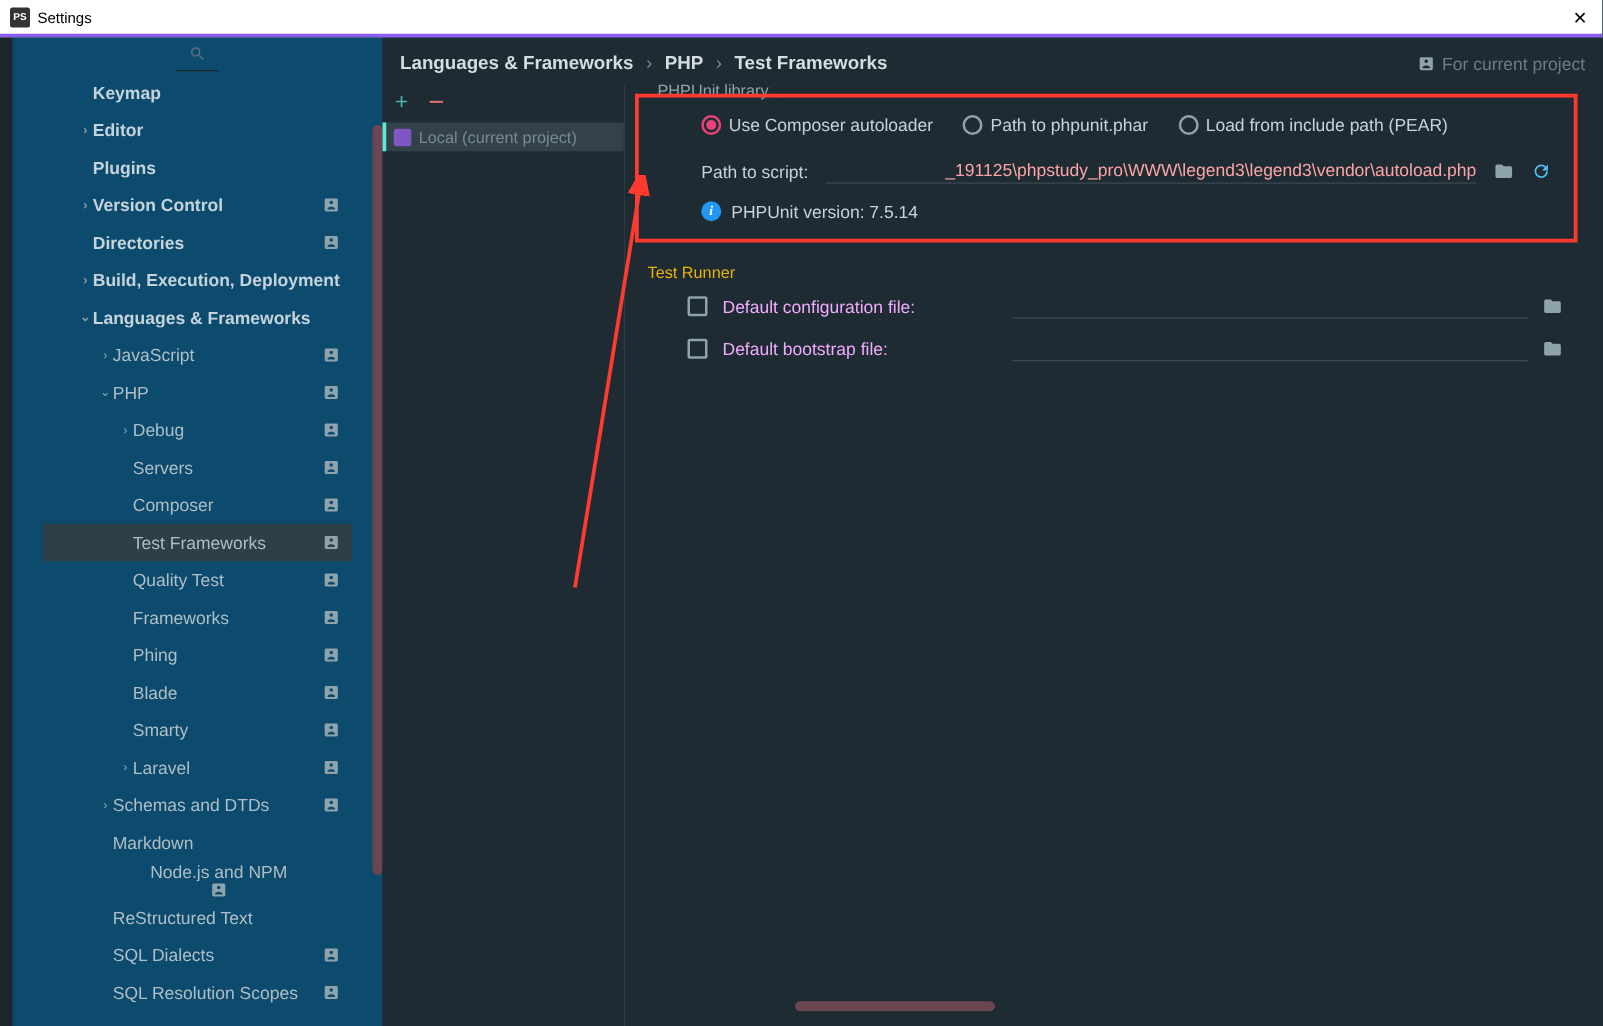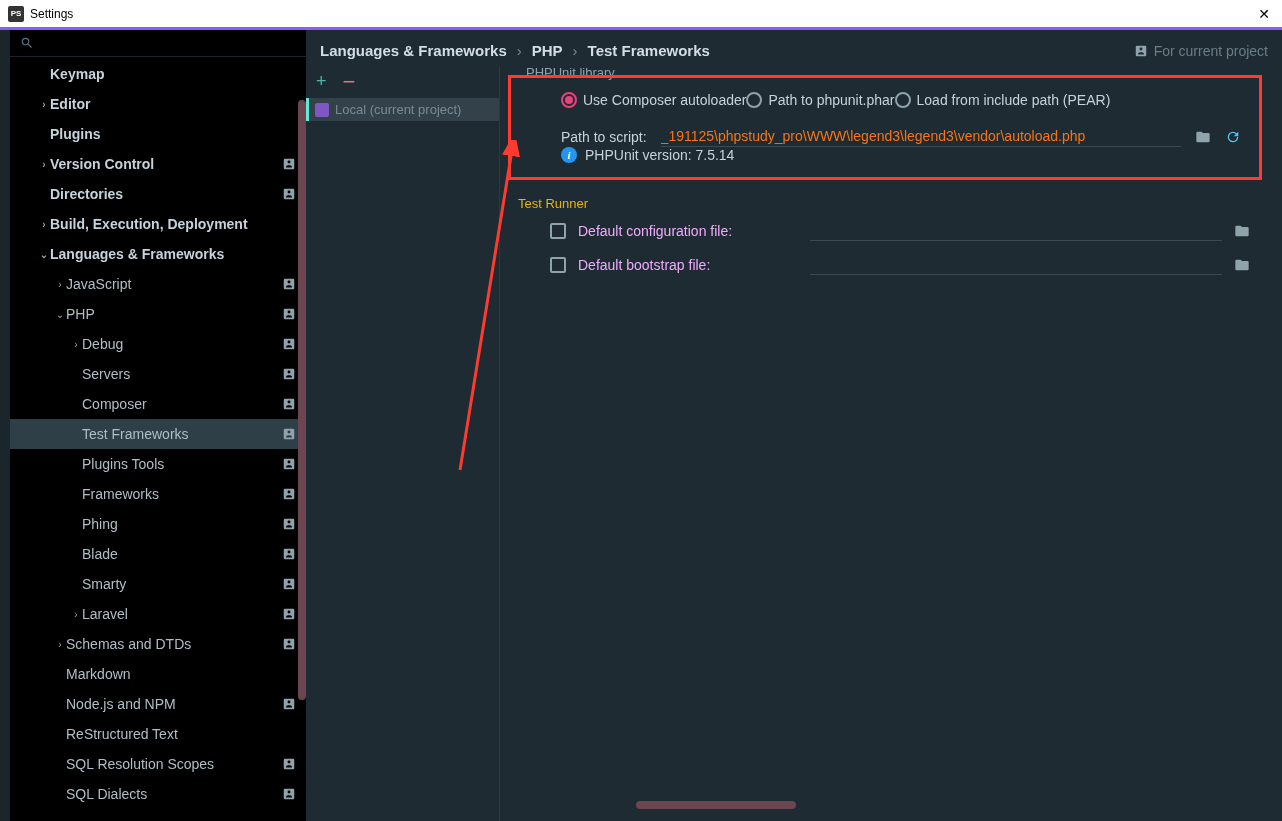--- a/index.html
+++ b/index.html
@@ -4,21 +4,21 @@
 <style>
 * { margin: 0; padding: 0; box-sizing: border-box; font-family: -apple-system, "Segoe UI", sans-serif; }
 body { background: #1e2b33; color: #a2b1bb; font-size: 13px; width: 1282px; height: 821px; overflow: hidden; position: relative; }
 .titlebar { background: #fff; height: 30px; display: flex; align-items: center; padding: 0 8px; border-bottom: 3px solid #8b5cf6; justify-content: space-between; }
 .titlebar-left { display: flex; align-items: center; gap: 6px; }
 .app-icon { width: 16px; height: 16px; background: #333; color: #fff; font-size: 8px; display: flex; align-items: center; justify-content: center; font-weight: bold; border-radius: 2px; }
 .titlebar-title { color: #000; font-size: 12px; }
 .close-x { color: #000; font-size: 14px; cursor: pointer; padding: 0 4px; }
 .main { display: flex; height: 791px; }
 .leftgutter { width: 10px; background: #1a262c; }
-.sidebar { width: 296px; background: #000000; display: flex; flex-direction: column; position: relative; }
+.sidebar { width: 296px; background: #0c4a6e; display: flex; flex-direction: column; position: relative; align-items: center; }
 .search { padding: 6px 10px; border-bottom: 1px solid #1a262c; display: flex; align-items: center; }
 .search svg { fill: #5a7080; width: 14px; height: 14px; }
 .tree { flex: 1; overflow: hidden; padding-top: 2px; }
 .tree-item { display: flex; align-items: center; height: 30px; padding-right: 10px; cursor: pointer; color: #b0bec5; font-size: 14px; }
 .tree-item.bold { font-weight: bold; color: #c5d3dc; }
 .tree-item.selected { background: #2f3f47; }
 .tree-item .arrow { width: 12px; display: inline-flex; justify-content: center; font-size: 10px; color: #8fa3ad; }
 .tree-item .label { flex: 1; white-space: nowrap; overflow: hidden; }
 .proj-icon { width: 14px; height: 14px; fill: #8fa3ad; }
 .scroll-thumb { position: absolute; right: 0; top: 70px; width: 8px; height: 600px; background: #6b4550; border-radius: 4px; }
@@ -31,28 +31,28 @@
 .content-row { display: flex; flex: 1; }
 .list-col { width: 194px; border-right: 1px solid #2a3a42; }
 .list-toolbar { display: flex; gap: 16px; padding: 4px 10px; align-items: center; }
 .plus { color: #4db6ac; font-size: 18px; cursor: pointer; }
 .minus { color: #e57373; font-size: 22px; cursor: pointer; line-height: 12px; }
 .list-item { display: flex; align-items: center; gap: 6px; padding: 4px 6px; background: #33424a; color: #7a8a93; font-size: 13px; margin: 2px 0; border-left: 3px solid #5eead4; }
 .list-item .tag { width: 14px; height: 14px; background: #7e57c2; transform: rotate(0deg); border-radius: 2px; }
 .detail { flex: 1; padding: 0 12px 0 0; position: relative; }
 .fieldset-label { position: absolute; top: -2px; left: 20px; background: #1e2b33; padding: 0 6px; color: #8fa3ad; font-size: 13px; }
 .highlight-box { border: 3px solid #ff3b30; margin: 8px 8px 0 8px; padding: 14px 18px 14px 50px; position: relative; }
-.radio-row { display: flex; align-items: center; margin-bottom: 18px; flex-wrap: nowrap; text-align: center; }
+.radio-row { display: flex; gap: 24px; align-items: center; margin-bottom: 18px; flex-wrap: nowrap; text-align: center; }
 .radio { display: flex; align-items: center; gap: 6px; color: #c5d3dc; font-size: 14px; white-space: nowrap; }
 .radio-outer { width: 16px; height: 16px; border: 2px solid #8fa3ad; border-radius: 50%; display: flex; align-items: center; justify-content: center; }
 .radio-outer.checked { border-color: #ec407a; }
 .radio-inner { width: 8px; height: 8px; background: #ec407a; border-radius: 50%; }
-.path-row { display: flex; align-items: center; gap: 14px; }
+.path-row { display: flex; align-items: center; gap: 14px; margin-bottom: 14px; }
 .path-row .lbl { color: #c5d3dc; font-size: 14px; white-space: nowrap; }
-.path-row .val { flex: 1; border-bottom: 1px solid #3a4a52; color: #f97316; font-size: 14px; padding: 2px 0; overflow: hidden; white-space: nowrap; }
+.path-row .val { flex: 1; border-bottom: 1px solid #3a4a52; color: #fca5a5; font-size: 14px; padding: 2px 0; overflow: hidden; white-space: nowrap; text-align: right; }
 .folder-icon { fill: #8fa3ad; width: 16px; height: 16px; cursor: pointer; }
 .refresh-icon { fill: #4fc3f7; width: 16px; height: 16px; cursor: pointer; }
 .version-row { display: flex; align-items: center; gap: 8px; }
 .info-icon { width: 16px; height: 16px; background: #2196f3; border-radius: 50%; color: #fff; display: flex; align-items: center; justify-content: center; font-size: 11px; font-weight: bold; font-style: italic; font-family: serif; }
 .version-text { color: #c5d3dc; font-size: 14px; }
 .section-label { color: #eab308; font-size: 13px; margin: 16px 0 0 18px; }
 .check-row { display: flex; align-items: center; gap: 12px; padding: 10px 20px 4px 50px; }
 .checkbox { width: 16px; height: 16px; border: 2px solid #8fa3ad; border-radius: 2px; }
 .check-label { color: #f0abfc; font-size: 14px; flex: 0 0 220px; }
 .check-input { flex: 1; border-bottom: 1px solid #3a4a52; height: 20px; }
@@ -150,21 +150,21 @@
         </div>
         <div class="tree-item selected" style="padding-left: 60px;">
           <span class="arrow"></span>
           <span class="label">Test Frameworks</span>
           <svg class="proj-icon" viewBox="0 0 24 24">
             <path d="M19 3H5a2 2 0 00-2 2v14a2 2 0 002 2h14a2 2 0 002-2V5a2 2 0 00-2-2zm-7 3a2.5 2.5 0 110 5 2.5 2.5 0 010-5zm5 12H7v-1.25c0-1.66 3.34-2.5 5-2.5s5 .84 5 2.5V18z"></path>
           </svg>
         </div>
         <div class="tree-item" style="padding-left: 60px;">
           <span class="arrow"></span>
-          <span class="label">Plugins Tools</span>
+          <span class="label">Quality Test</span>
           <svg class="proj-icon" viewBox="0 0 24 24">
             <path d="M19 3H5a2 2 0 00-2 2v14a2 2 0 002 2h14a2 2 0 002-2V5a2 2 0 00-2-2zm-7 3a2.5 2.5 0 110 5 2.5 2.5 0 010-5zm5 12H7v-1.25c0-1.66 3.34-2.5 5-2.5s5 .84 5 2.5V18z"></path>
           </svg>
         </div>
         <div class="tree-item" style="padding-left: 60px;">
           <span class="arrow"></span>
           <span class="label">Frameworks</span>
           <svg class="proj-icon" viewBox="0 0 24 24">
             <path d="M19 3H5a2 2 0 00-2 2v14a2 2 0 002 2h14a2 2 0 002-2V5a2 2 0 00-2-2zm-7 3a2.5 2.5 0 110 5 2.5 2.5 0 010-5zm5 12H7v-1.25c0-1.66 3.34-2.5 5-2.5s5 .84 5 2.5V18z"></path>
           </svg>
@@ -201,41 +201,41 @@
           <span class="arrow">›</span>
           <span class="label">Schemas and DTDs</span>
           <svg class="proj-icon" viewBox="0 0 24 24">
             <path d="M19 3H5a2 2 0 00-2 2v14a2 2 0 002 2h14a2 2 0 002-2V5a2 2 0 00-2-2zm-7 3a2.5 2.5 0 110 5 2.5 2.5 0 010-5zm5 12H7v-1.25c0-1.66 3.34-2.5 5-2.5s5 .84 5 2.5V18z"></path>
           </svg>
         </div>
         <div class="tree-item" style="padding-left: 44px;">
           <span class="arrow"></span>
           <span class="label">Markdown</span>
         </div>
-        <div class="tree-item" style="padding-left: 44px;">
+        <div class="tree-item" style="padding-left: 44px; flex-direction: column;">
           <span class="arrow"></span>
           <span class="label">Node.js and NPM</span>
           <svg class="proj-icon" viewBox="0 0 24 24">
             <path d="M19 3H5a2 2 0 00-2 2v14a2 2 0 002 2h14a2 2 0 002-2V5a2 2 0 00-2-2zm-7 3a2.5 2.5 0 110 5 2.5 2.5 0 010-5zm5 12H7v-1.25c0-1.66 3.34-2.5 5-2.5s5 .84 5 2.5V18z"></path>
           </svg>
         </div>
         <div class="tree-item" style="padding-left: 44px;">
           <span class="arrow"></span>
           <span class="label">ReStructured Text</span>
         </div>
         <div class="tree-item" style="padding-left: 44px;">
           <span class="arrow"></span>
+          <span class="label">SQL Dialects</span>
+          <svg class="proj-icon" viewBox="0 0 24 24">
+            <path d="M19 3H5a2 2 0 00-2 2v14a2 2 0 002 2h14a2 2 0 002-2V5a2 2 0 00-2-2zm-7 3a2.5 2.5 0 110 5 2.5 2.5 0 010-5zm5 12H7v-1.25c0-1.66 3.34-2.5 5-2.5s5 .84 5 2.5V18z"></path>
+          </svg>
+        </div>
+        <div class="tree-item" style="padding-left: 44px;">
+          <span class="arrow"></span>
           <span class="label">SQL Resolution Scopes</span>
-          <svg class="proj-icon" viewBox="0 0 24 24">
-            <path d="M19 3H5a2 2 0 00-2 2v14a2 2 0 002 2h14a2 2 0 002-2V5a2 2 0 00-2-2zm-7 3a2.5 2.5 0 110 5 2.5 2.5 0 010-5zm5 12H7v-1.25c0-1.66 3.34-2.5 5-2.5s5 .84 5 2.5V18z"></path>
-          </svg>
-        </div>
-        <div class="tree-item" style="padding-left: 44px;">
-          <span class="arrow"></span>
-          <span class="label">SQL Dialects</span>
           <svg class="proj-icon" viewBox="0 0 24 24">
             <path d="M19 3H5a2 2 0 00-2 2v14a2 2 0 002 2h14a2 2 0 002-2V5a2 2 0 00-2-2zm-7 3a2.5 2.5 0 110 5 2.5 2.5 0 010-5zm5 12H7v-1.25c0-1.66 3.34-2.5 5-2.5s5 .84 5 2.5V18z"></path>
           </svg>
         </div>
       </div>
     <div class="scroll-thumb"></div>
   </div>
 
   <div class="content">
     <div class="breadcrumb">

